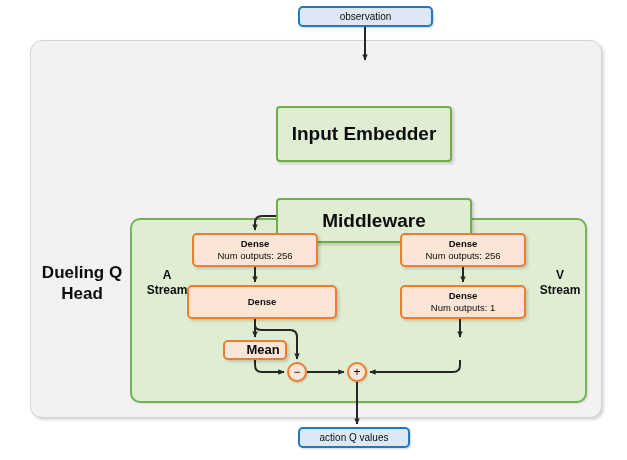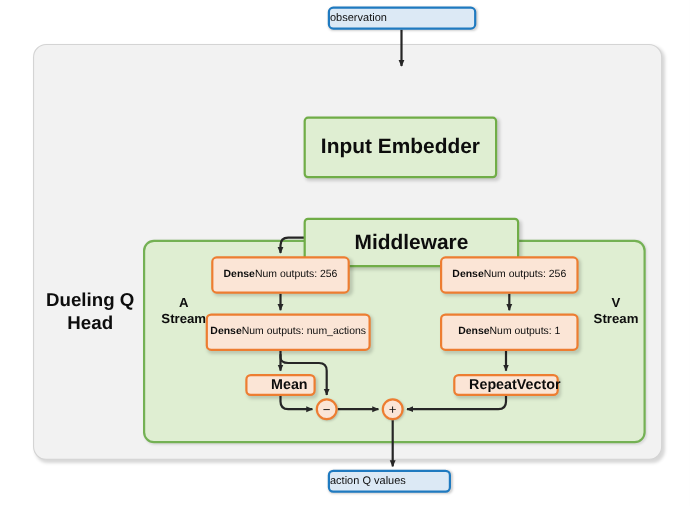--- a/index.html
+++ b/index.html
@@ -46,20 +46,21 @@
   }
 
   
   .io-node {
     background: #dce9f5;
     border: 2px solid #1f7ac0;
     border-radius: 5px;
     box-sizing: border-box;
     display: flex;
     align-items: center;
+    justify-content: center;
     font-size: 10px;
     color: #0d0d0d;
     box-shadow: 1px 1px 2px rgba(0,0,0,0.18);
   }
   .io-observation { left: 298px; top: 6px; width: 135px; height: 21px; }
   .io-output      { left: 298px; top: 427px; width: 112px; height: 21px; }
 
   
   .green-block {
     background: #dfeed2;
@@ -78,21 +79,21 @@
   .blk-embedder   { left: 276px; top: 63px;  width: 176px; height: 56px; }
   .blk-middleware { left: 276px; top: 155px; width: 196px; height: 45px; }
 
   
   .orange-box {
     background: #fbe5d6;
     border: 2px solid #ed7d31;
     border-radius: 5px;
     box-sizing: border-box;
     display: flex;
-    flex-direction: row;
+    flex-direction: column;
     align-items: center;
     justify-content: center;
     color: #0d0d0d;
     box-shadow: 2px 2px 3px rgba(0,0,0,0.16);
   }
   .orange-box .ttl {
     font-size: 9.5px;
     font-weight: bold;
     line-height: 12px;
   }
@@ -221,37 +222,33 @@
     <div>V</div>
     <div>Stream</div>
   </div>
 
   <div class="abs orange-box a-dense1">
     <div class="ttl">Dense</div>
     <div class="sub">Num outputs: 256</div>
   </div>
   <div class="abs orange-box a-dense2">
     <div class="ttl">Dense</div>
-    <div class="sub">Num outputs: num_actions</div>
   </div>
   <div class="abs orange-box mean-box">
     <div class="ttl">Mean</div>
   </div>
 
   <div class="abs orange-box v-dense1">
     <div class="ttl">Dense</div>
     <div class="sub">Num outputs: 256</div>
   </div>
   <div class="abs orange-box v-dense2">
     <div class="ttl">Dense</div>
     <div class="sub">Num outputs: 1</div>
   </div>
-  <div class="abs orange-box rv-box">
-    <div class="ttl">RepeatVector</div>
-  </div>
 
   <div class="abs op-circle op-minus">
     <span>−</span>
   </div>
   <div class="abs op-circle op-plus">
     <span>+</span>
   </div>
 
   <div class="abs io-node io-output">
     <span>action Q values</span>

